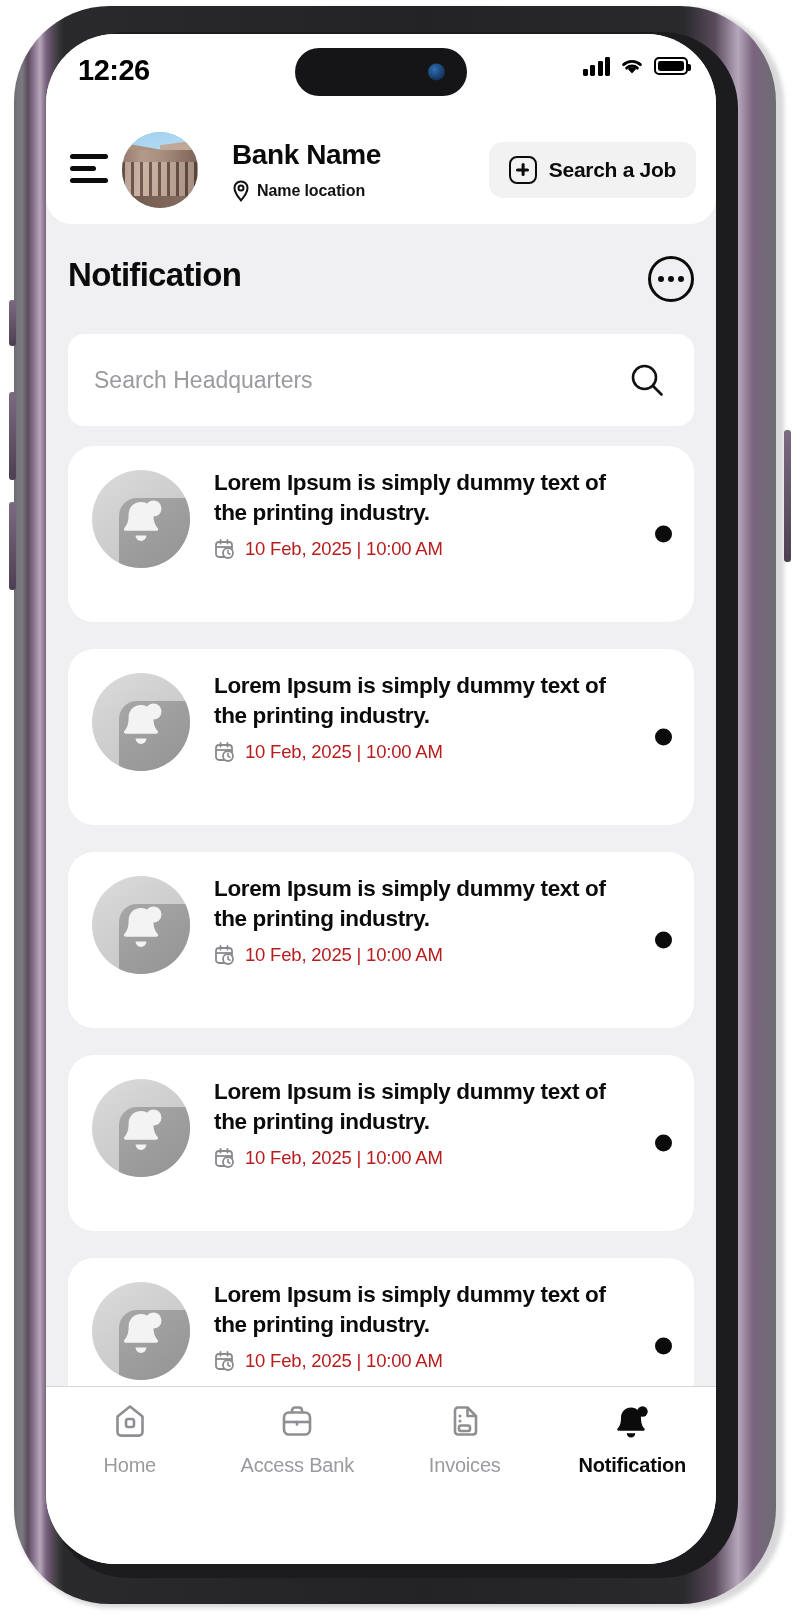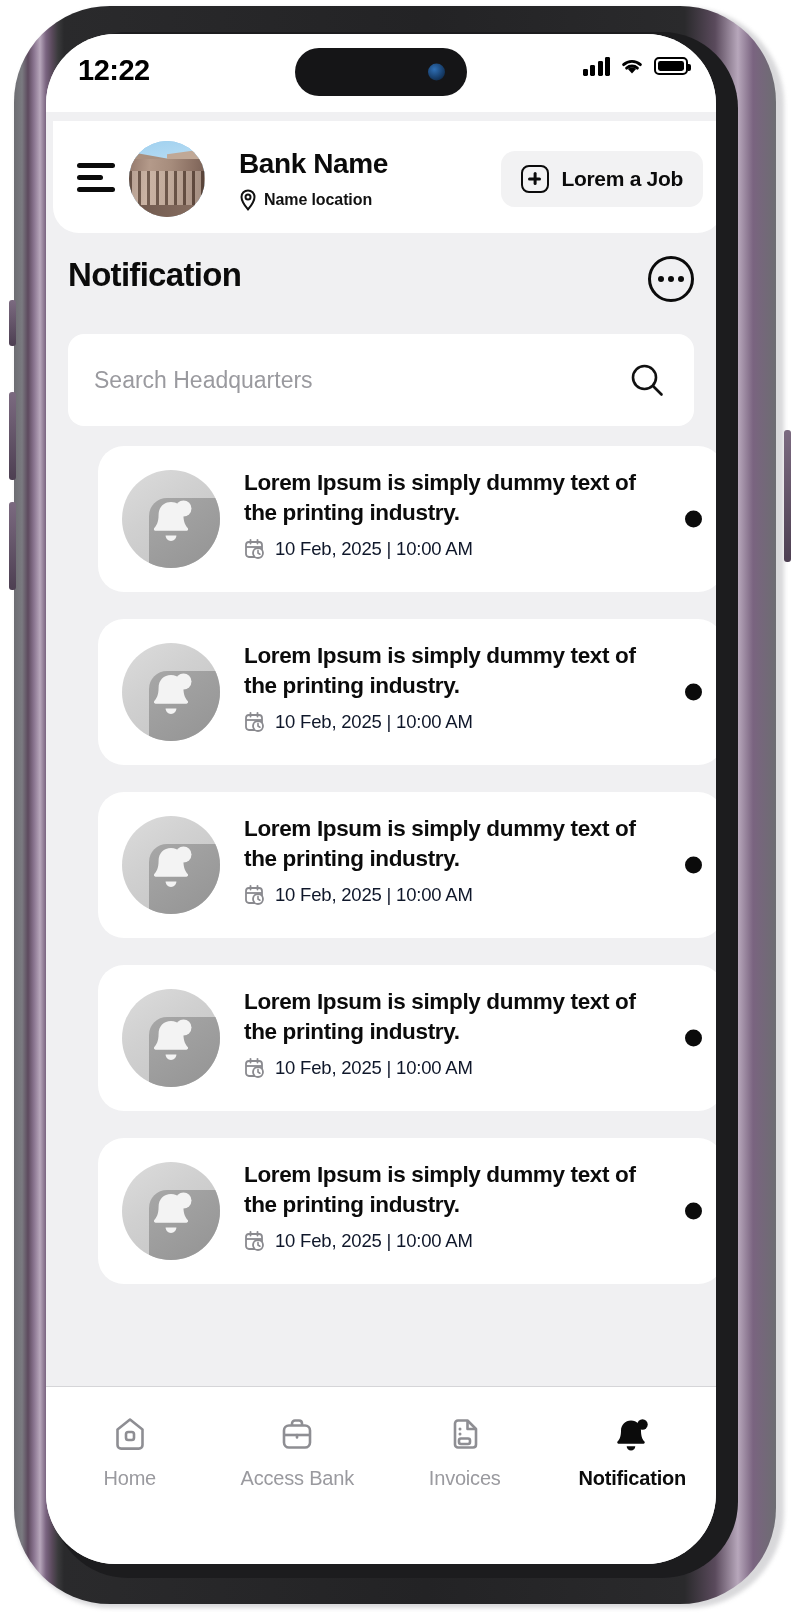--- a/index.html
+++ b/index.html
@@ -145,26 +145,25 @@
     left: 1.6px; top: 1.6px;
     width: calc(100% - 3.2px);
     height: calc(100% - 3.2px);
     background: #000;
     border-radius: 2.4px;
   }
 
   
   .app-header {
     position: absolute;
-    left: 0; top: 87px;
+    left: 0; top: 78px;
     width: 670px; height: 112px;
     background: #ffffff;
     border-radius: 0 0 26px 26px;
     z-index: 5;
-    margin-left: 7px;
   }
   .hamburger {
     position: absolute;
     left: 24px; top: 40px;
     width: 42px; height: 32px;
     display: flex;
     flex-direction: column;
     justify-content: center;
     gap: 7px;
   }
@@ -356,26 +355,25 @@
 
   
   .notif-list {
     position: absolute;
     left: 22px; top: 222px;
     width: 626px;
   }
   .notif-card {
     position: relative;
     width: 626px;
-    height: 146px;
+    height: 176px;
     background: #ffffff;
     border-radius: 26px;
     margin-bottom: 27px;
     cursor: pointer;
-    margin-left: 30px;
   }
   .notif-avatar {
     position: absolute;
     left: 24px; top: 24px;
     width: 98px; height: 98px;
     border-radius: 50%;
     background: linear-gradient(145deg,#dcdcdc 0%, #d0d0d0 40%, #c2c2c2 100%);
     overflow: hidden;
   }
   .notif-avatar .shade {
@@ -404,21 +402,21 @@
   }
   .notif-meta {
     display: flex;
     align-items: center;
     gap: 9px;
     margin-top: 10px;
   }
   .notif-meta .cal { flex: none; display: block; }
   .notif-meta .mtext {
     font-size: 18.5px;
-    color: #0f172a;
+    color: #b91c1c;
     letter-spacing: -.2px;
     white-space: nowrap;
   }
   .unread-dot {
     position: absolute;
     right: 22px; top: 50%;
     transform: translateY(-50%);
     width: 17px; height: 17px;
     border-radius: 50%;
     background: #0b0b0b;
@@ -427,21 +425,21 @@
   
   .bottom-nav {
     position: absolute;
     left: 0; bottom: 0;
     width: 670px;
     height: 178px;
     background: #ffffff;
     border-top: 1.5px solid #d5d5d8;
     display: flex;
     align-items: flex-start;
-    padding-top: 26px;
+    padding-top: 13px;
     z-index: 4;
   }
   .nav-item {
     flex: 1;
     display: flex;
     flex-direction: column;
     align-items: center;
     gap: 12px;
     cursor: pointer;
     background: none;
@@ -482,21 +480,21 @@
   </div>
 
   <div class="btn-side btn-silent"></div>
   <div class="btn-side btn-volup"></div>
   <div class="btn-side btn-voldn"></div>
   <div class="btn-side btn-power"></div>
 
   <div class="screen">
 
     <div class="statusbar">
-      <div class="status-time">12:22</div>
+      <div class="status-time">12:26</div>
 
       <div class="dynamic-island">
         <div class="di-lens"></div>
       </div>
 
       <div class="status-right">
         <div class="bars">
           <i></i>
             <i></i>
             <i></i>
@@ -535,21 +533,21 @@
       <div class="bank-loc">
         <svg class="pin" viewBox="0 0 18 22">
           <path d="M9 1.4c-3.6 0-6.5 2.9-6.5 6.5 0 4.8 6.5 12.5 6.5 12.5s6.5-7.7 6.5-12.5c0-3.6-2.9-6.5-6.5-6.5z" fill="none" stroke="#111" stroke-width="2"></path>
           <circle cx="9" cy="7.9" r="2.5" fill="none" stroke="#111" stroke-width="2"></circle>
         </svg>
         <span>Name location</span>
       </div>
 
       <button class="create-job">
         <span class="plus-box"></span>
-        <span class="cj-label">Lorem a Job</span>
+        <span class="cj-label">Search a Job</span>
       </button>
     </div>
 
     <div class="content">
 
       <div class="page-title-row">
         <div class="page-title">Notification</div>
         <button class="more-btn">
           <i></i>
             <i></i>

